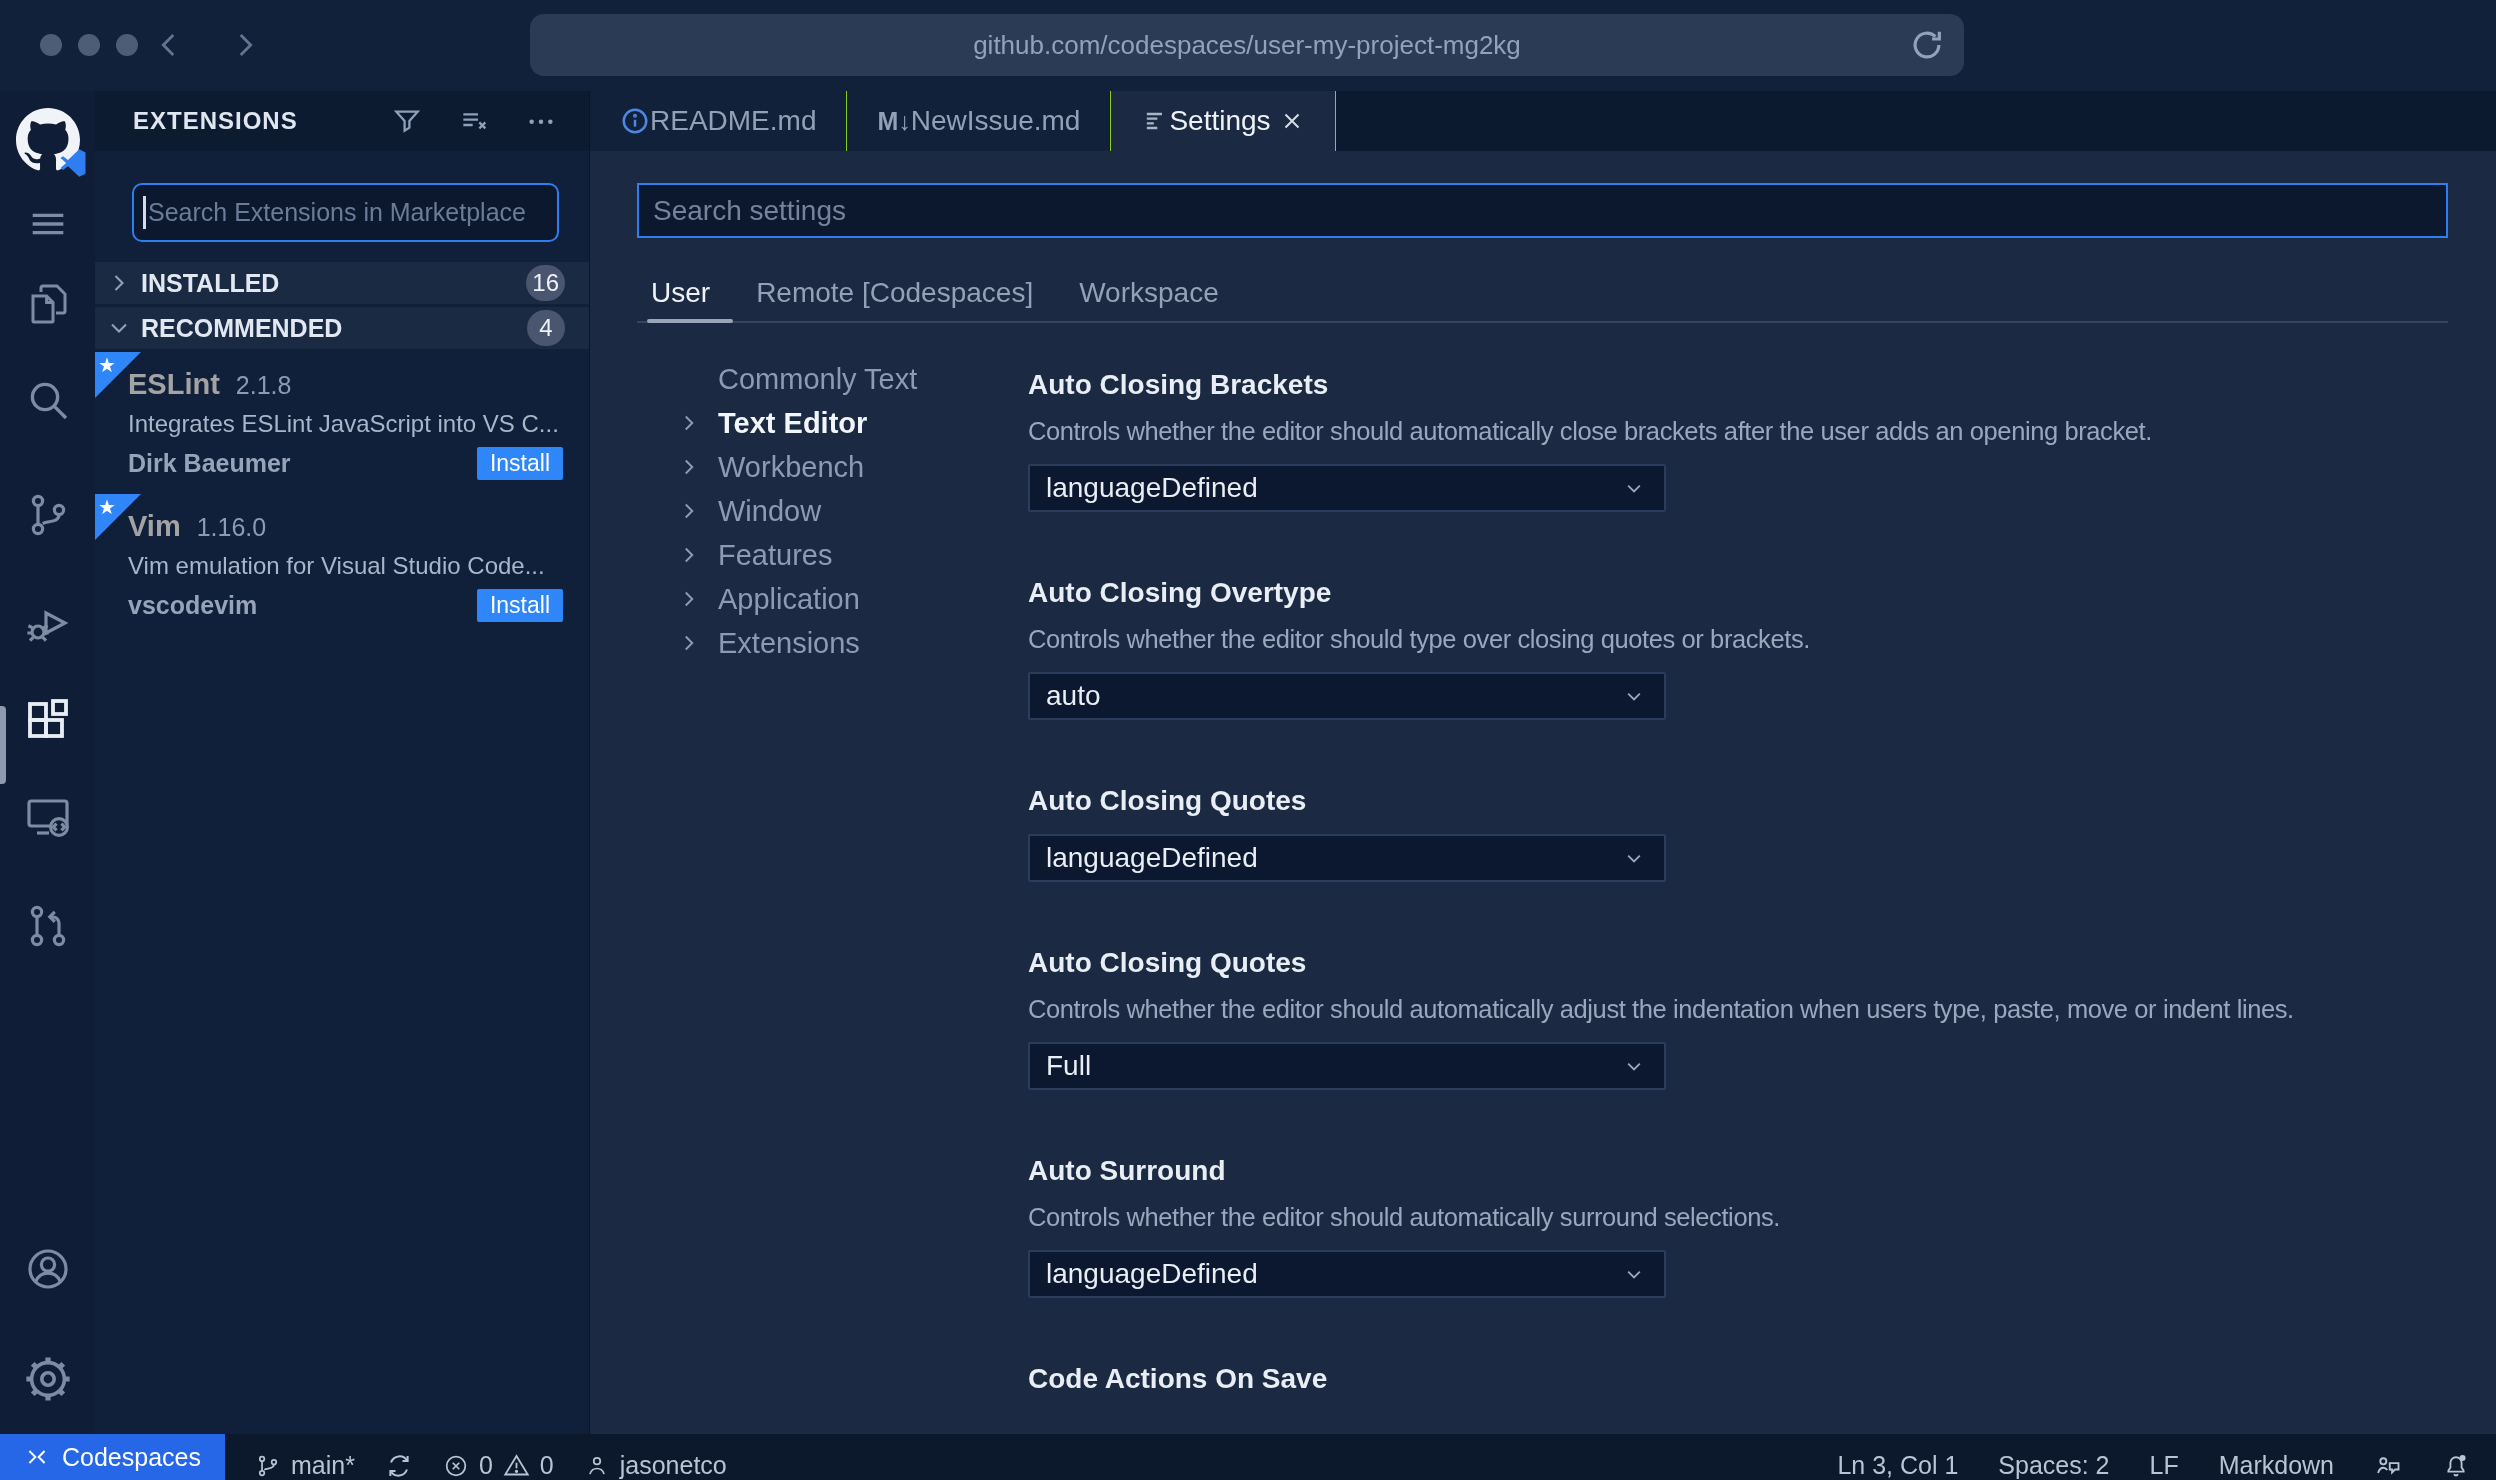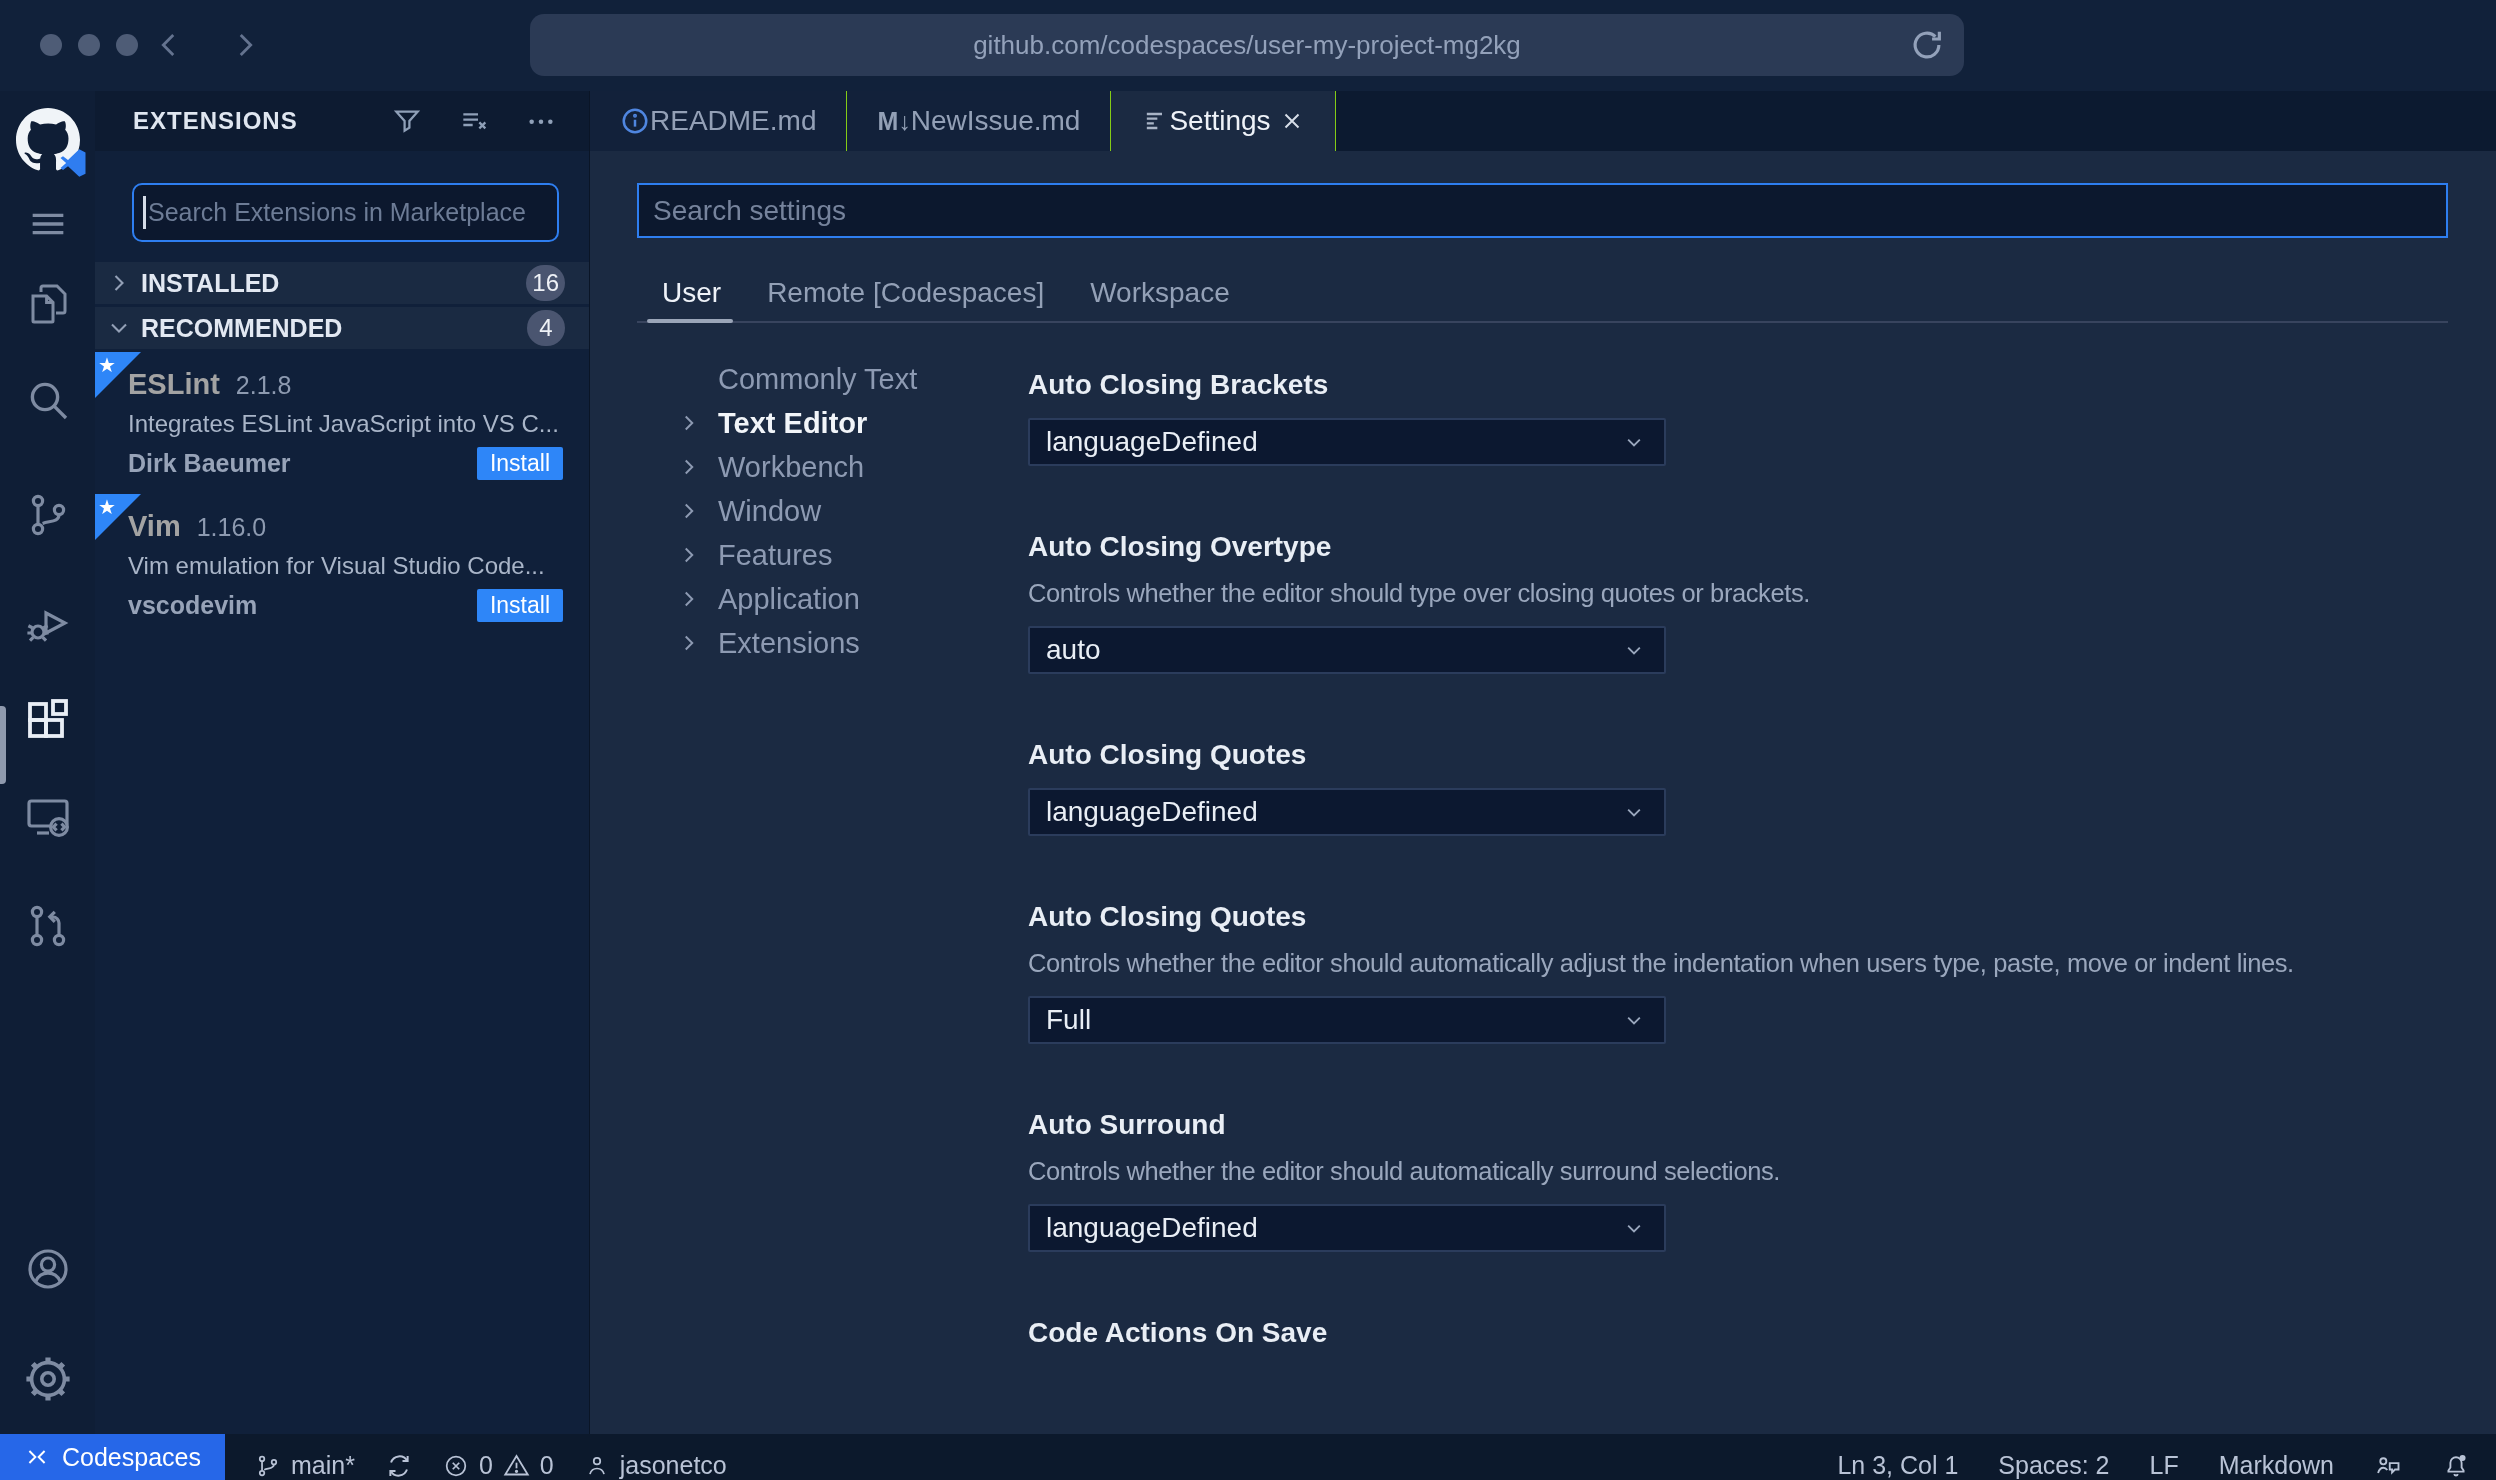--- a/index.html
+++ b/index.html
@@ -55,21 +55,21 @@
   .tabbar{position:absolute;top:0;left:0;right:0;height:60px;background:#0c1a30;display:flex;}
   .tab{display:flex;align-items:center;padding:0 30px;font-size:28px;color:#93a0b6;background:#12213a;border-right:1px solid #84cc16;}
   .tab.active{background:#1b2a42;color:#eef2f8;}
   .md-glyph{font-weight:bold;font-size:25px;color:#93a0b6;}
   .tab-close{margin-left:8px;color:#d7dee8;}
   .settings-pane{position:absolute;top:60px;left:0;right:0;bottom:0;overflow:hidden;}
   .set-search{position:absolute;left:47px;top:32px;width:1811px;height:55px;border:2px solid #2e7ef0;background:#0c182e;box-sizing:border-box;}
   .set-search input{position:absolute;inset:0;width:100%;height:100%;background:transparent;border:none;outline:none;
     padding:0 14px;font-size:28px;color:#dfe6f0;font-family:inherit;box-sizing:border-box;}
   .set-search input::placeholder{color:#76839c;}
-  .scopes{position:absolute;left:72px;top:126px;display:flex;gap:46px;font-size:28px;color:#93a0b6;}
+  .scopes{position:absolute;left:61px;top:126px;display:flex;gap:46px;font-size:28px;color:#93a0b6;}
   .scope.active{color:#eef2f8;}
   .scope-divider{position:absolute;left:47px;top:170px;width:1811px;height:2px;background:#38445e;}
   .scope-underline{position:absolute;left:57px;top:168px;width:86px;height:4px;background:#9aa5b8;border-radius:2px;}
   .toc{position:absolute;left:86px;top:206px;}
   .toc-row{height:44px;display:flex;align-items:center;font-size:29px;color:#8d9ab2;}
   .toc-row .chev{width:26px;margin-right:16px;color:#8d9ab2;}
   .toc-row .spacer{width:42px;}
   .toc-row.active{color:#f2f5f9;font-weight:bold;}
   .settings-list{position:absolute;left:438px;top:217px;right:30px;}
   .set-item{margin-bottom:64px;}
@@ -388,20 +388,21 @@
                 <path d="M9 6l6 6-6 6"></path>
               </svg>
             </span>
           <span>Extensions</span>
         </div>
       </div>
 
       <div class="settings-list">
         <div class="set-item">
           <div class="set-title">Auto Closing Brackets</div>
+          <div class="set-desc">Controls whether the editor should automatically close brackets after the user adds an opening bracket.</div>
           <div class="set-select">
             <span>languageDefined</span>
             <span class="chev">
                 <svg width="28" height="28" viewBox="0 0 24 24" fill="none" stroke="currentColor" stroke-width="1.6">
                   <path d="M7 10l5 5 5-5"></path>
                 </svg>
               </span>
           </div>
         </div>
         <div class="set-item">

